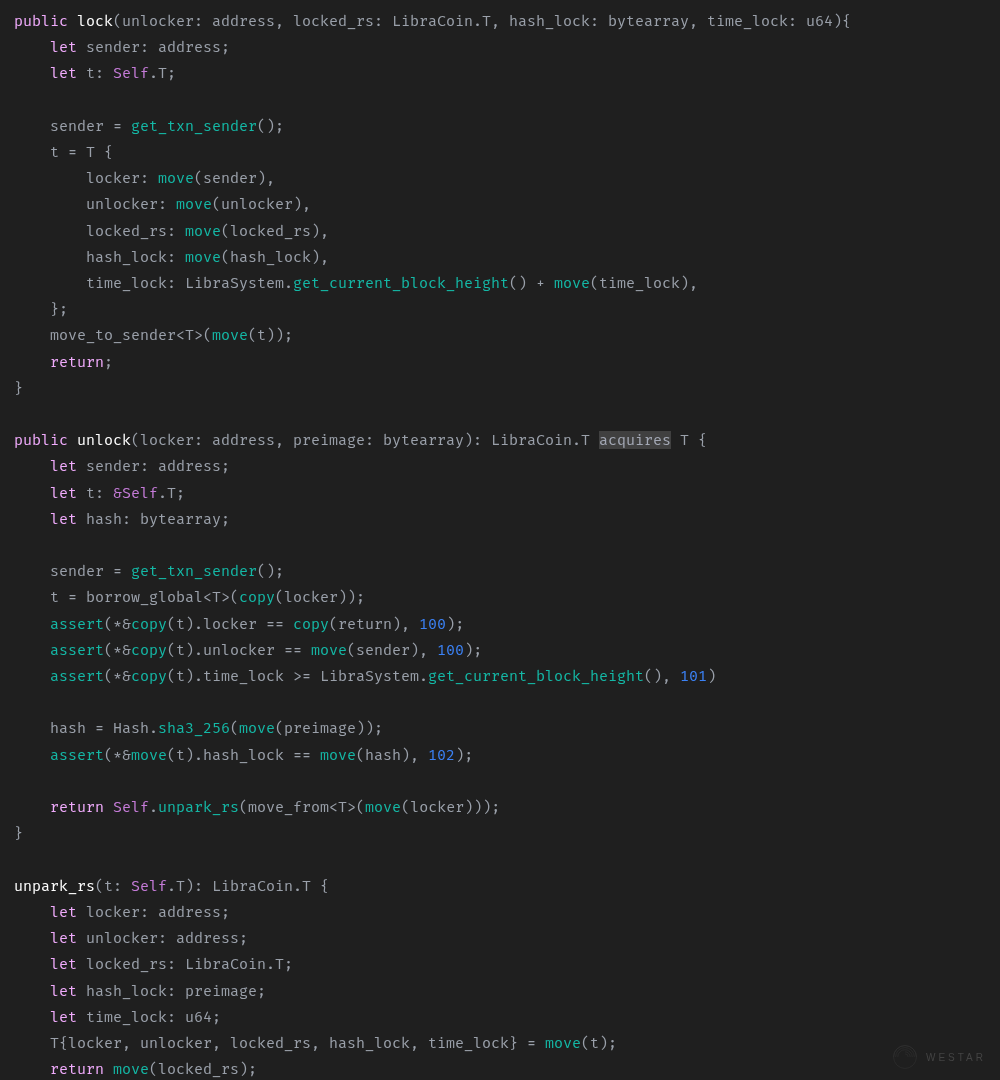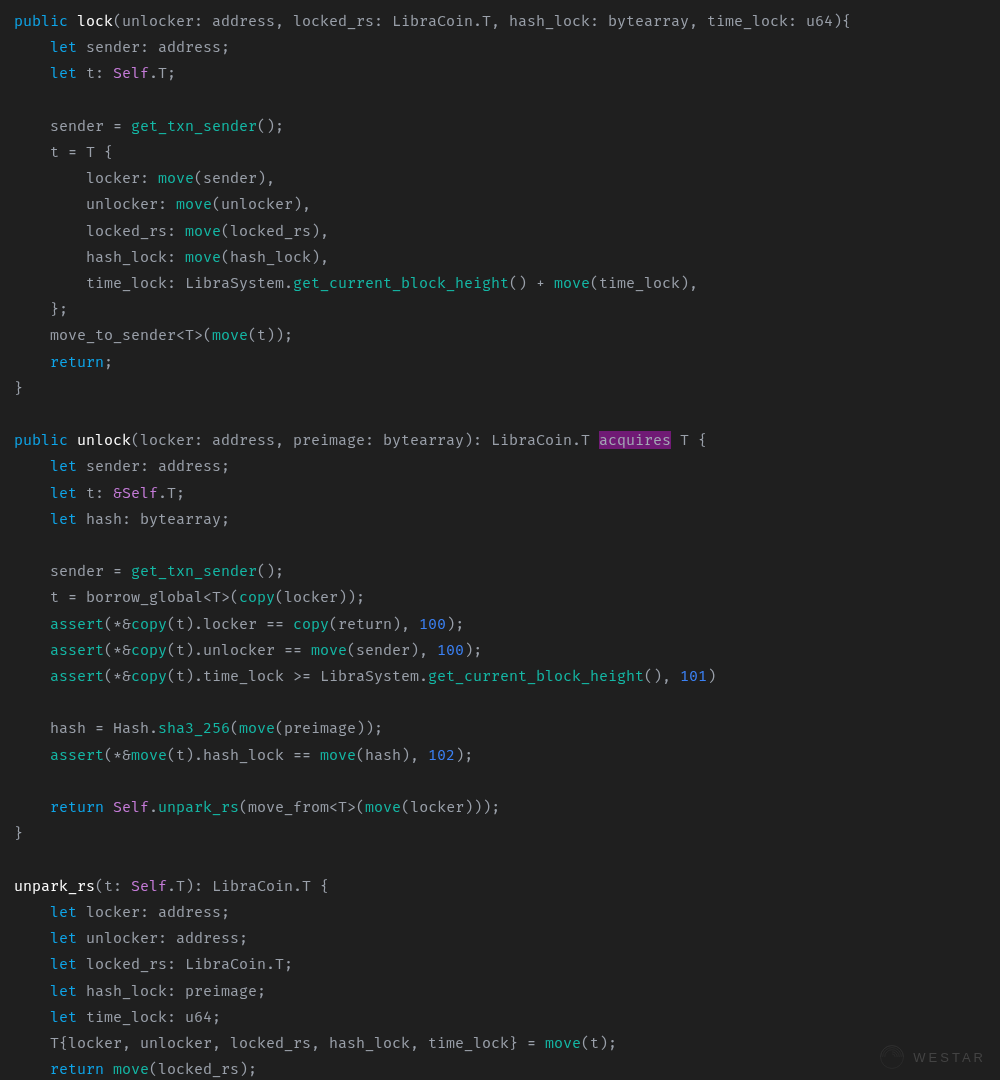--- a/index.html
+++ b/index.html
@@ -12,38 +12,38 @@
   }
   pre.code {
     margin: 0;
     padding: 8px 14px 14px 14px;
     font-family: "Fira Mono", "JetBrains Mono", Menlo, Consolas, monospace;
     font-size: 15px;
     line-height: 26.2px;
     color: #a3a8b5;
     white-space: pre;
   }
-  .kw { color: #0ea5e9; }       
+  .kw { color: #f0abfc; }       
   .fn { color: #ffffff; }       
   .sty { color: #c57bd8; }      
   .pun { color: #9aa0aa; }      
   .num { color: #3b82f6; }
   .amp { color: #c57bd8; }
   .call { color: #14b8a6; }
-  .hl { background: #701a75; }  
+  .hl { background: #404040; }  
   .watermark {
     position: absolute;
     right: 14px;
     bottom: 10px;
     display: flex;
     align-items: center;
     gap: 8px;
     color: #4c4c4c;
     font-family: "Helvetica Neue", Arial, sans-serif;
-    font-size: 13px;
+    font-size: 10px;
     letter-spacing: 3px;
     opacity: 0.8;
   }
   .watermark svg { opacity: 0.6; }
 </style>
 </head>
 <body>
 
 <pre class="code" id="code"><span class="kw">public </span><span class="fn">lock</span><span class="pun">(unlocker: address, locked_rs: LibraCoin.T, hash_lock: bytearray, time_lock: u64){</span>
 <span class="pun">    </span><span class="kw">let</span><span class="pun"> sender: address;</span>

